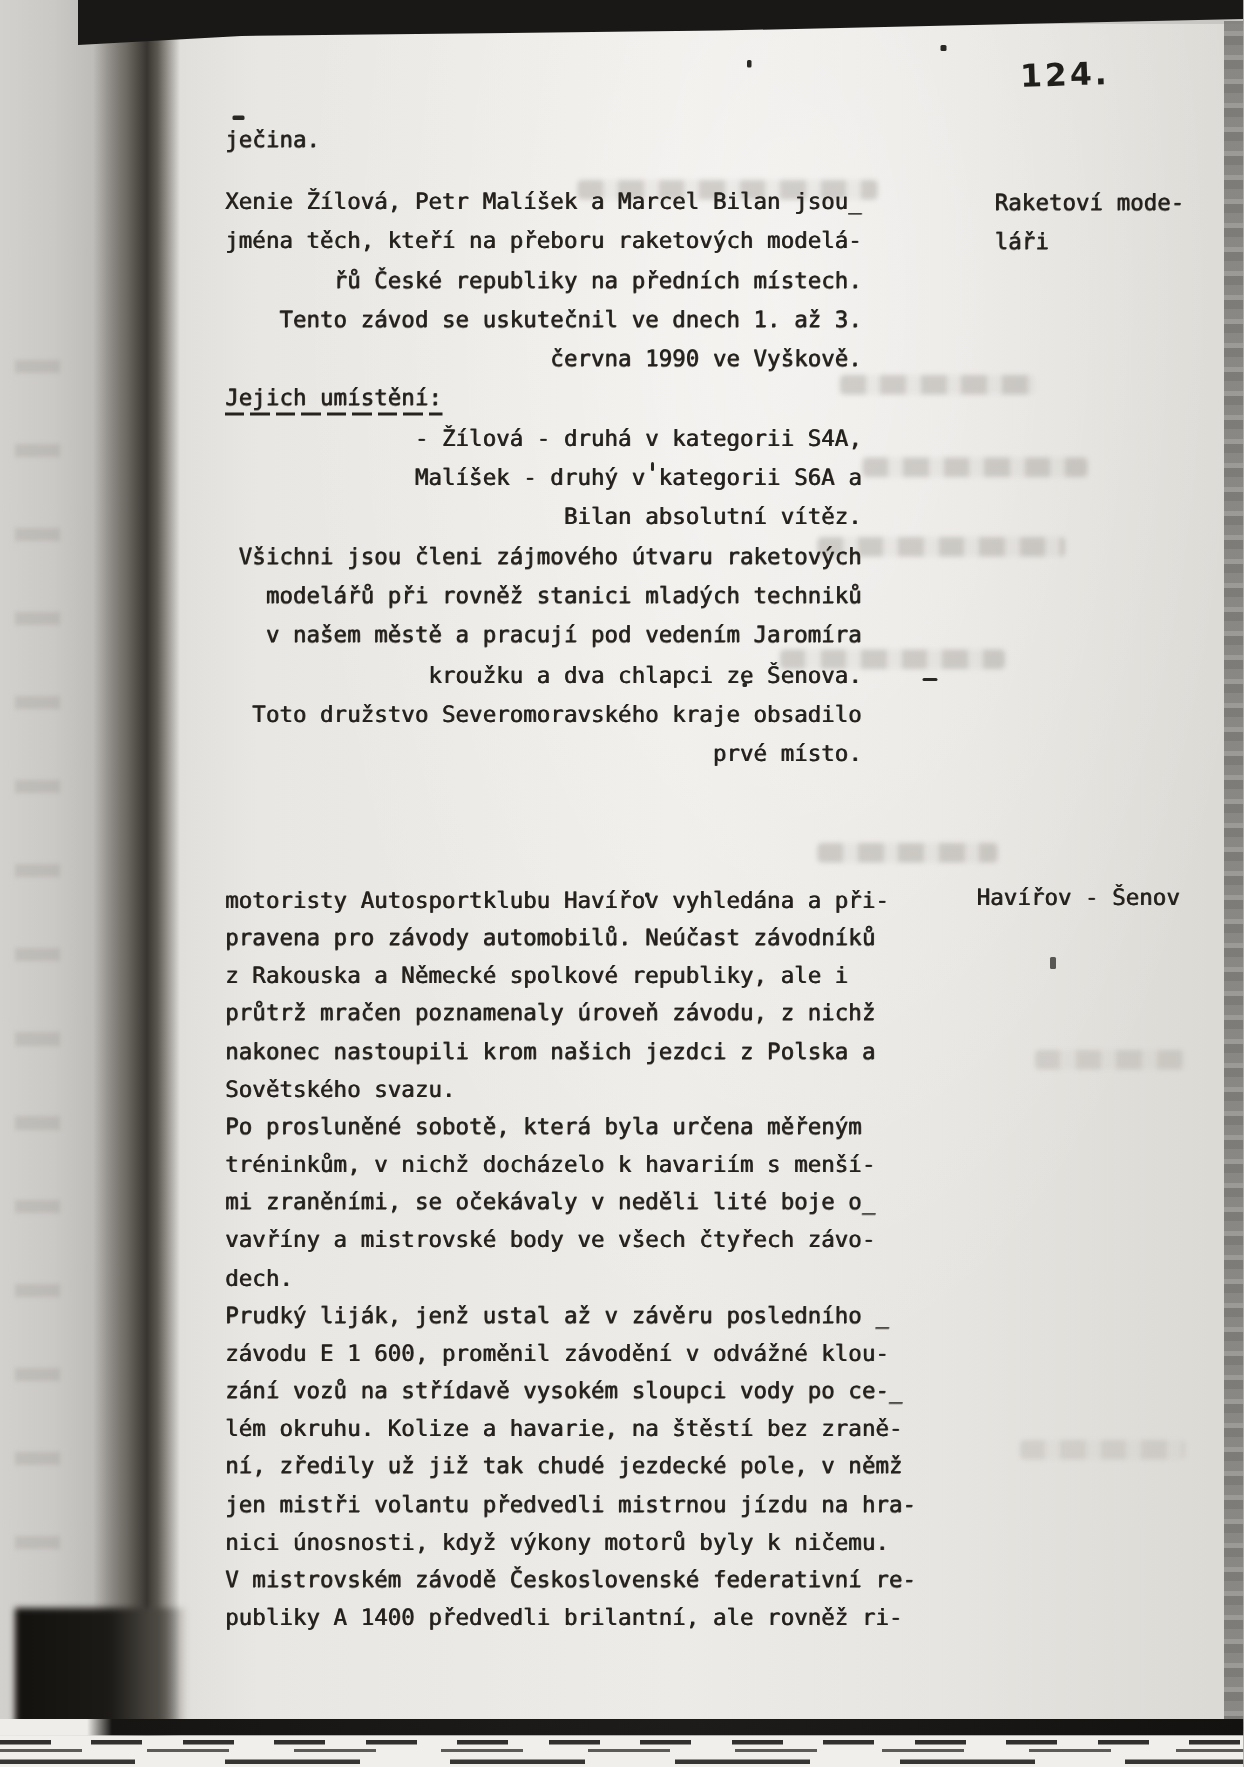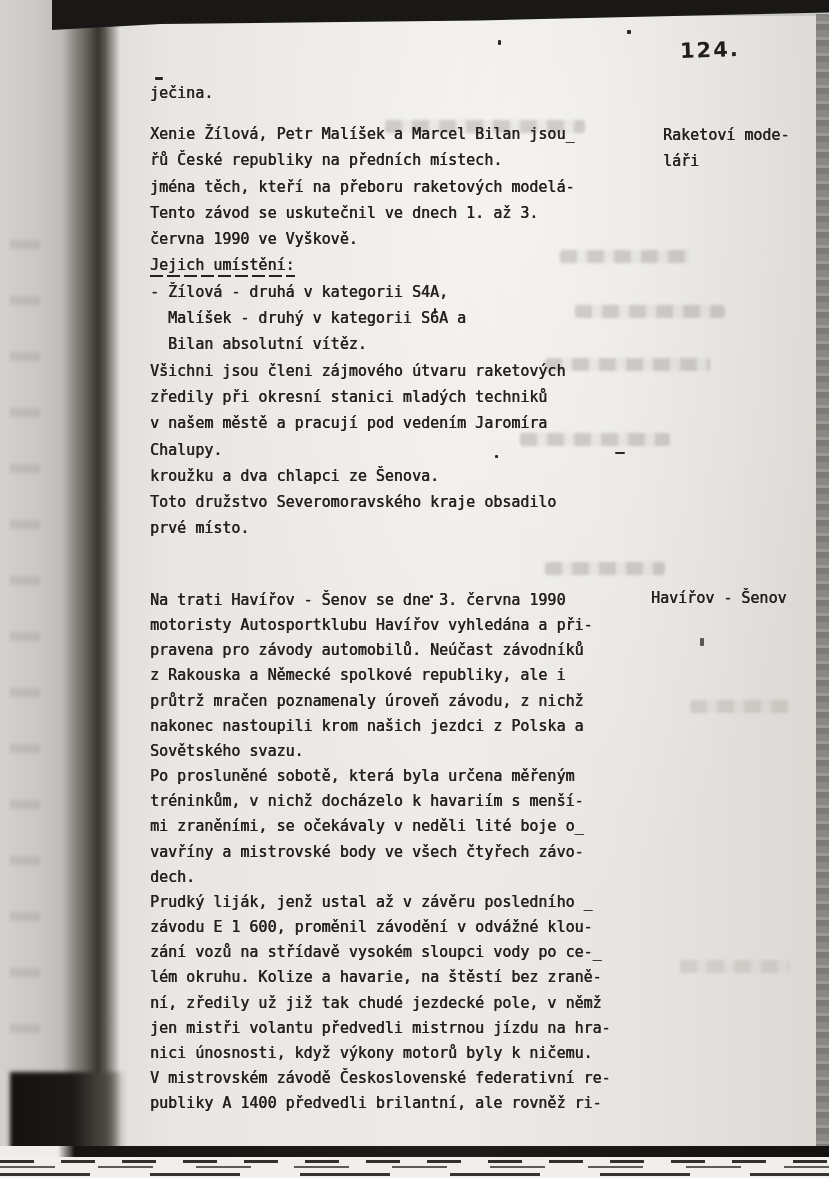--- a/index.html
+++ b/index.html
@@ -82,21 +82,21 @@
   .ink{color:#24211d; text-shadow:0.5px 0 0 rgba(36,33,29,.8), 0 0.4px 0 rgba(36,33,29,.55);}
   .page-number{
     position:absolute; left:680px; top:38px;
     font-family:"DejaVu Sans", sans-serif; font-size:21px; font-weight:bold;
     letter-spacing:2px; transform:rotate(-2deg); color:#211f1c;
   }
   .textline, .tline{white-space:pre; font-size:15px;}
   .frag{position:absolute; left:150px; top:84px;}
   .para{position:absolute; left:150px;}
   .para1{top:121px;}
-  .para1 .tline{line-height:26.3px;}
+  .para1 .tline{line-height:26.3px;text-align:right;}
   .para2{top:588px;}
   .para2 .tline{line-height:25.15px;}
   .u-dashed{
     width:max-content;
     background-image:repeating-linear-gradient(90deg,#26231e 0 13px, transparent 13px 17px);
     background-size:100% 2px; background-repeat:no-repeat; background-position:0 calc(100% - 2px);
   }
   .margin-note{position:absolute; left:651px;}
   .note1{top:122px;margin-left:12px;}
   .note1 .textline{line-height:26.3px;}
@@ -137,39 +137,37 @@
   <i class="speck p6"></i>
   <i class="speck p7"></i>
   <i class="speck p8"></i>
 
   <div class="page-number">124.</div>
 
   <div class="frag textline ink">ječina.</div>
 
   <div class="para para1 ink">
       <div class="tline">Xenie Žílová, Petr Malíšek a Marcel Bilan jsou_</div>
+      <div class="tline">jména těch, kteří na přeboru raketových modelá-</div>
       <div class="tline">řů České republiky na předních místech.</div>
-      <div class="tline">jména těch, kteří na přeboru raketových modelá-</div>
       <div class="tline">Tento závod se uskutečnil ve dnech 1. až 3.</div>
       <div class="tline">června 1990 ve Vyškově.</div>
       <div class="tline u-dashed">Jejich umístění:</div>
       <div class="tline">- Žílová - druhá v kategorii S4A,</div>
       <div class="tline">  Malíšek - druhý v kategorii S6A a</div>
       <div class="tline">  Bilan absolutní vítěz.</div>
       <div class="tline">Všichni jsou členi zájmového útvaru raketových</div>
-      <div class="tline">zředily při okresní stanici mladých techniků</div>
+      <div class="tline">modelářů při rovněž stanici mladých techniků</div>
       <div class="tline">v našem městě a pracují pod vedením Jaromíra</div>
-      <div class="tline">Chalupy.</div>
       <div class="tline">kroužku a dva chlapci ze Šenova.</div>
       <div class="tline">Toto družstvo Severomoravského kraje obsadilo</div>
       <div class="tline">prvé místo.</div>
     </div>
 
   <div class="para para2 ink">
-      <div class="tline">Na trati Havířov - Šenov se dne 3. června 1990</div>
       <div class="tline">motoristy Autosportklubu Havířov vyhledána a při-</div>
       <div class="tline">pravena pro závody automobilů. Neúčast závodníků</div>
       <div class="tline">z Rakouska a Německé spolkové republiky, ale i</div>
       <div class="tline">průtrž mračen poznamenaly úroveň závodu, z nichž</div>
       <div class="tline">nakonec nastoupili krom našich jezdci z Polska a</div>
       <div class="tline">Sovětského svazu.</div>
       <div class="tline">Po prosluněné sobotě, která byla určena měřeným</div>
       <div class="tline">tréninkům, v nichž docházelo k havariím s menší-</div>
       <div class="tline">mi zraněními, se očekávaly v neděli lité boje o_</div>
       <div class="tline">vavříny a mistrovské body ve všech čtyřech závo-</div>

